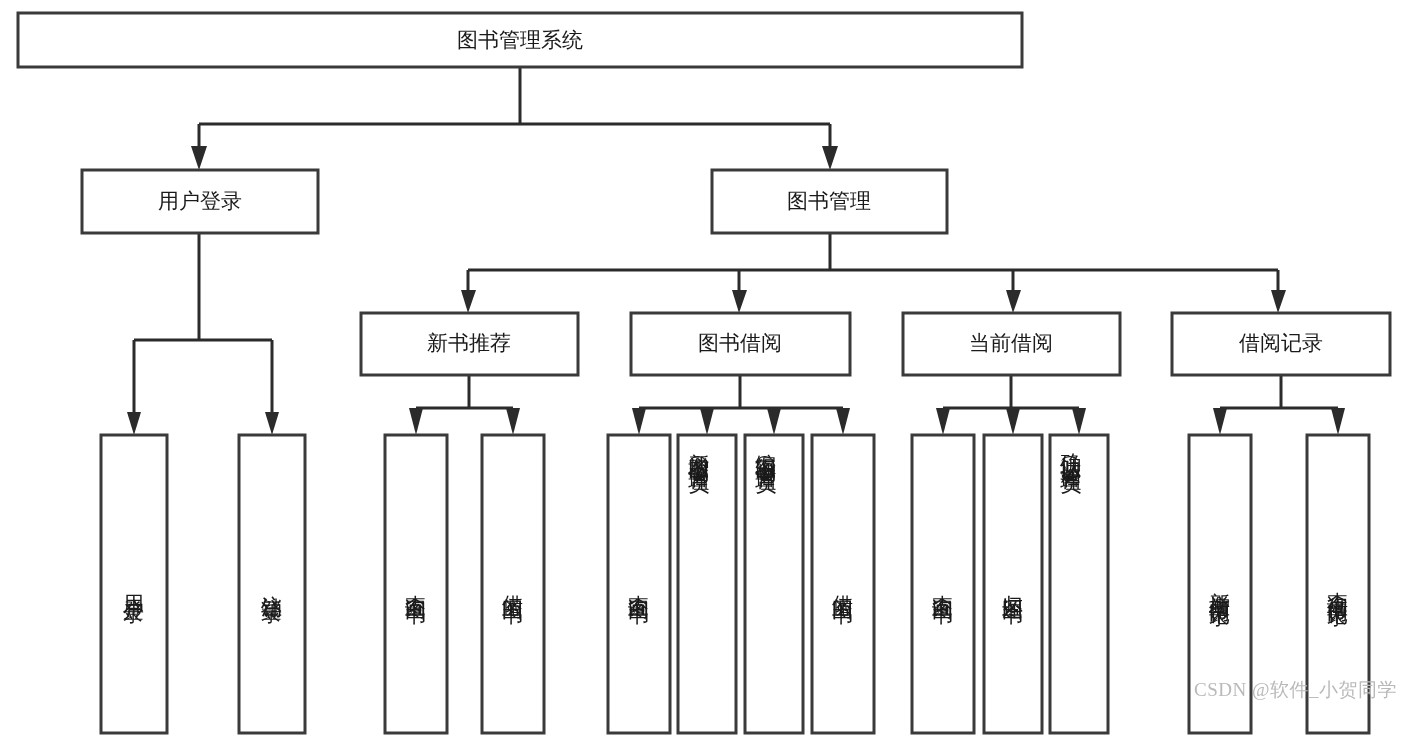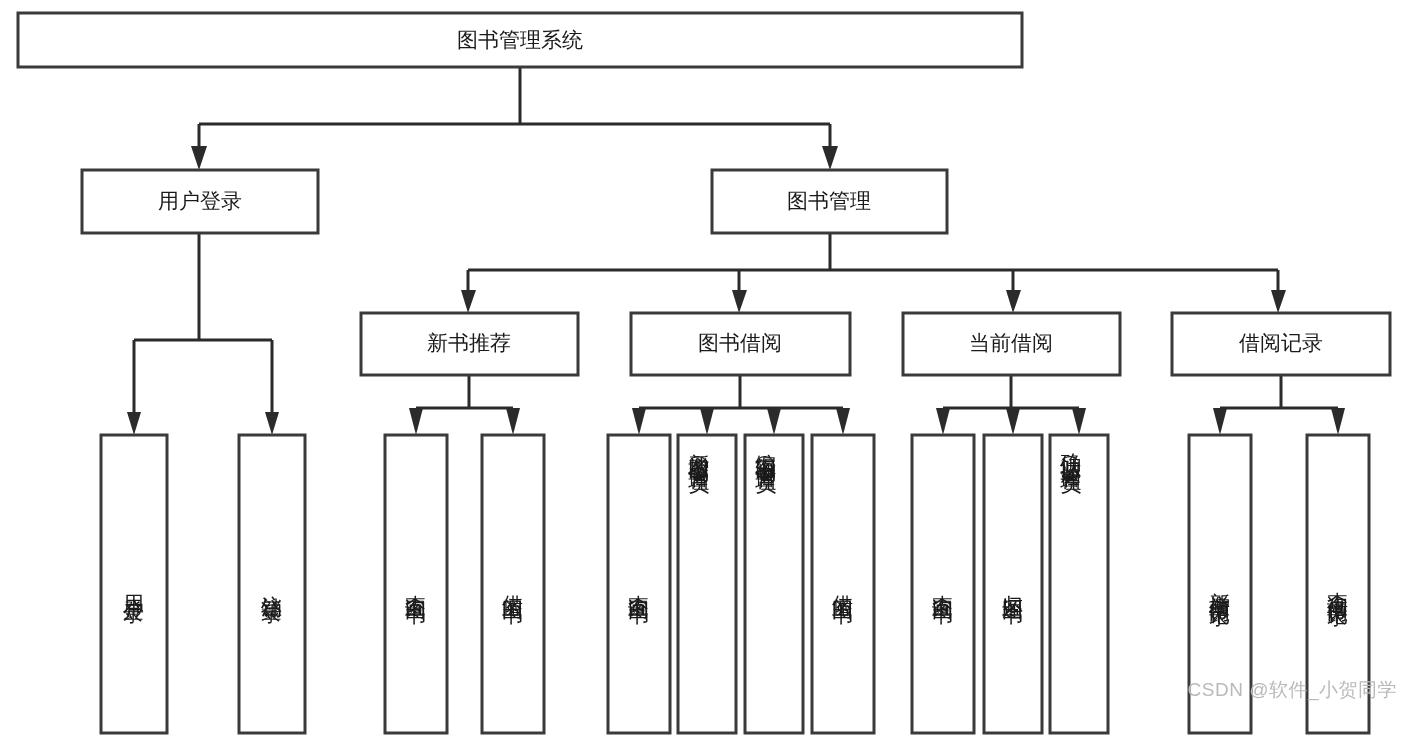--- a/index.html
+++ b/index.html
@@ -51,21 +51,21 @@
     stroke-width: 3;
     fill: none;
   }
   .arrow-head {
     fill: #2b2b2b;
   }
   .watermark {
     position: absolute;
     right: 8px;
     bottom: 6px;
-    font-family: Liberation Sans, sans-serif;
+    font-family: Liberation Serif, serif;
     font-size: 19px;
     color: #b9b9b9;
     letter-spacing: 0.5px;
     white-space: nowrap;
     pointer-events: none;
   }
 </style>
 </head>
 <body>
 

